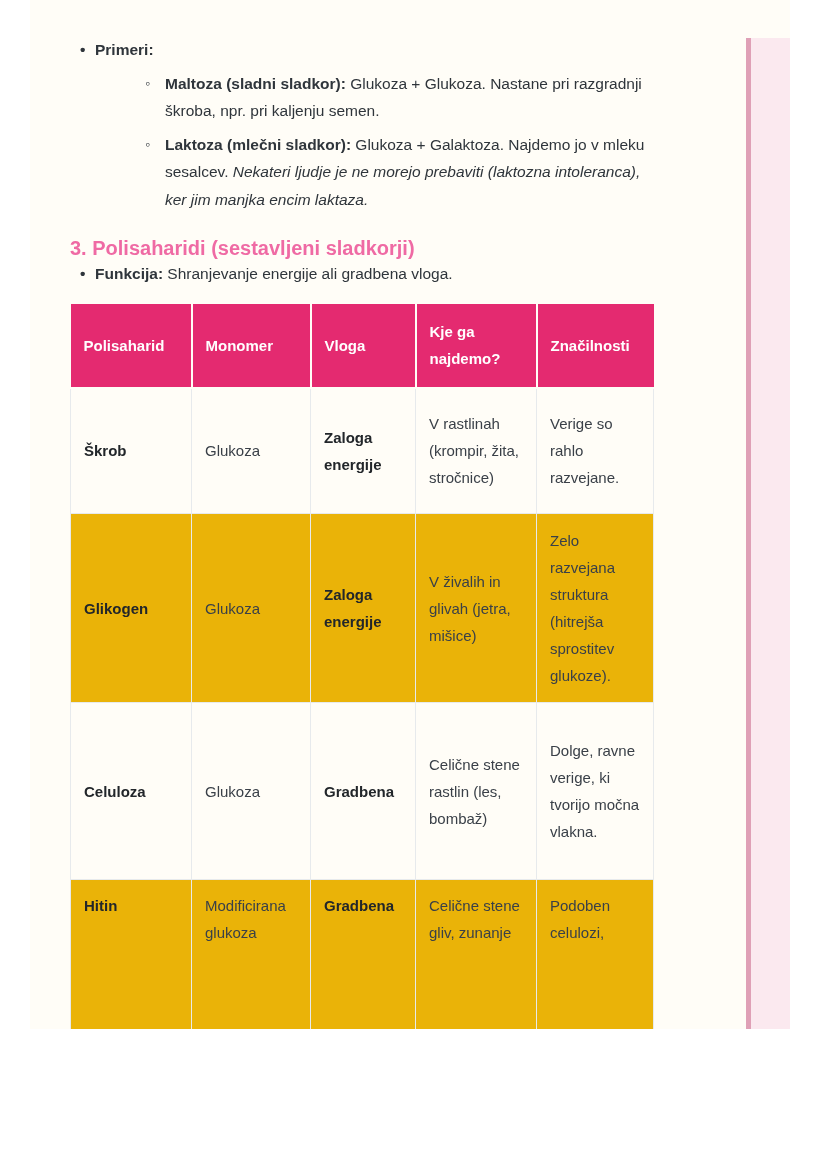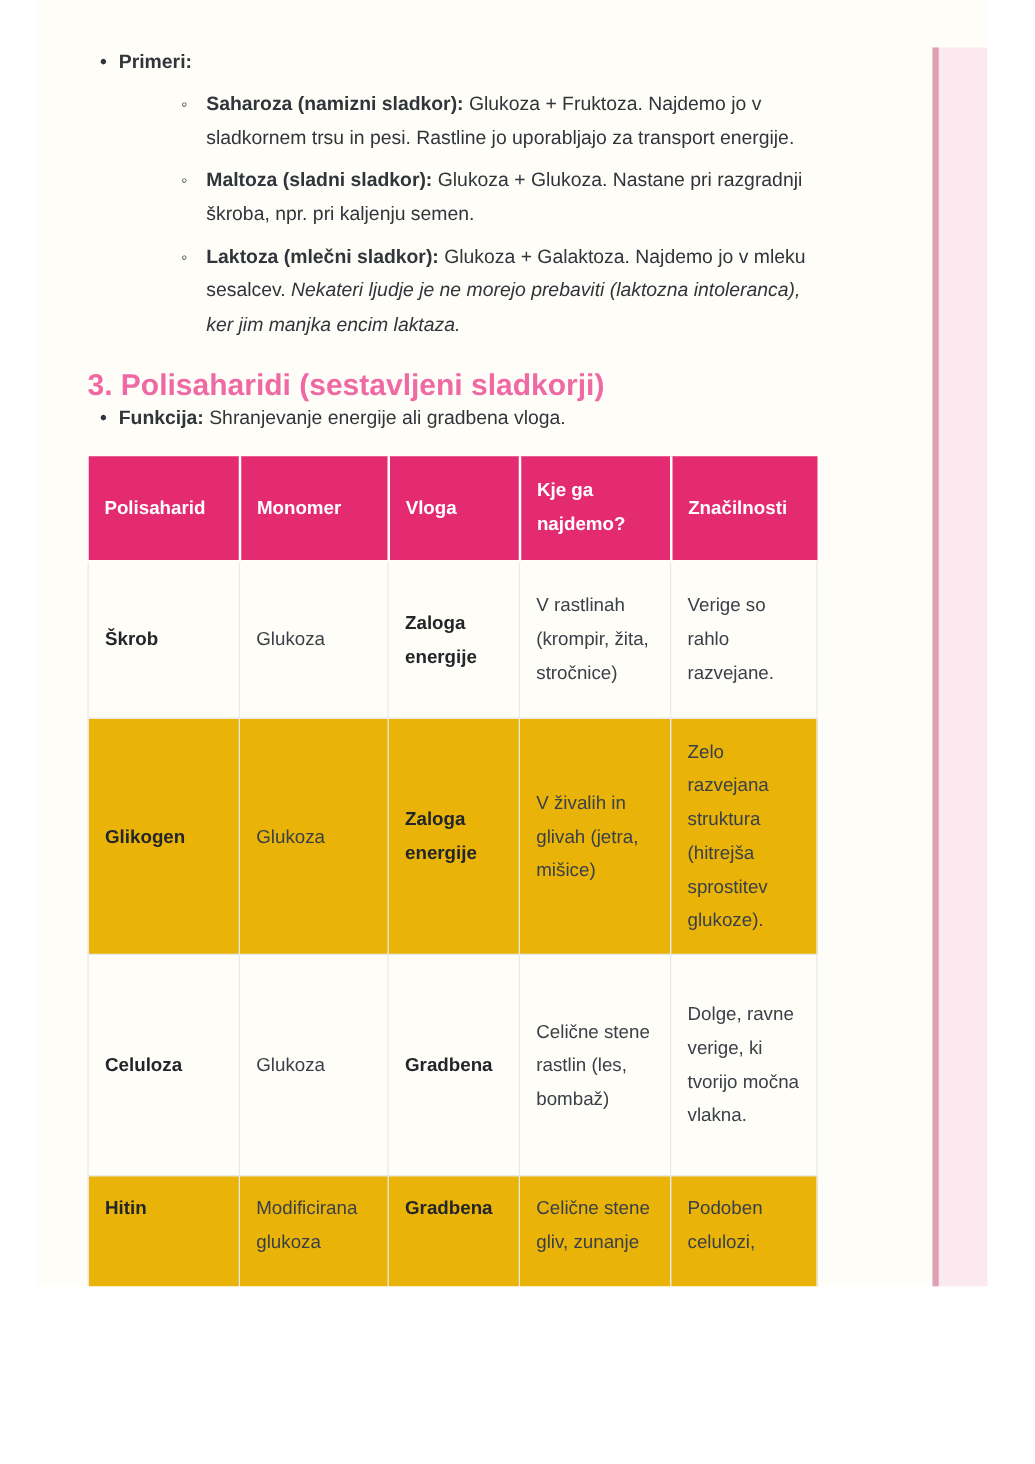--- a/index.html
+++ b/index.html
@@ -15,21 +15,21 @@
            font-size:15.5px;line-height:27.5px;}
   
   .li1{position:relative;padding-left:25px;}
   .li1::before{content:"•";position:absolute;left:10px;top:0;font-weight:700;}
   .li1 .lead{font-weight:700;}
   .li2{position:relative;padding-left:70px;margin-top:6px;}
   .li2::before{content:"◦";position:absolute;left:50px;top:0;font-size:14px;}
   .li2 .lead{font-weight:700;}
   .li2 i{font-style:italic;}
   
-  h3.sec{margin:24px 0 0 0;font-size:24px;line-height:22px;font-weight:700;color:#ef6aa4;}
+  h3.sec{margin:24px 0 0 0;font-size:20px;line-height:22px;font-weight:700;color:#ef6aa4;}
   
   p.just{margin:20px 0 0 0;text-align:justify;}
   .fun{margin-top:1px;}
   
   table.poly{margin-top:16px;border-collapse:collapse;table-layout:fixed;width:583px;
              font-size:15px;line-height:27px;color:#3a4048;}
   table.poly th{background:#e42a70;color:#ffffff;font-weight:600;text-align:left;
                 padding:12px 13px;height:84px;box-sizing:border-box;vertical-align:middle;
                 border-right:2px solid #fffdf7;border-bottom:2px solid #fffdf7;}
   table.poly th:last-child{border-right:none;}
@@ -49,23 +49,20 @@
 
 <div class="canvas">
   <div class="page">
     <div class="stripe"></div>
 
     <div class="content">
 
       <div class="li1">
         <span class="lead">Primeri:</span>
 
-        <div class="li2">
-          <span class="lead">Saharoza (namizni sladkor):</span><span> Glukoza + Fruktoza. Najdemo jo v sladkornem trsu in pesi. Rastline jo uporabljajo za transport energije.</span><i></i>
-        </div>
 
         <div class="li2">
           <span class="lead">Maltoza (sladni sladkor):</span><span> Glukoza + Glukoza. Nastane pri razgradnji škroba, npr. pri kaljenju semen.</span><i></i>
         </div>
 
         <div class="li2">
           <span class="lead">Laktoza (mlečni sladkor):</span><span> Glukoza + Galaktoza. Najdemo jo v mleku sesalcev. </span><i>Nekateri ljudje je ne morejo prebaviti (laktozna intoleranca), ker jim manjka encim laktaza.</i>
         </div>
       </div>
 

